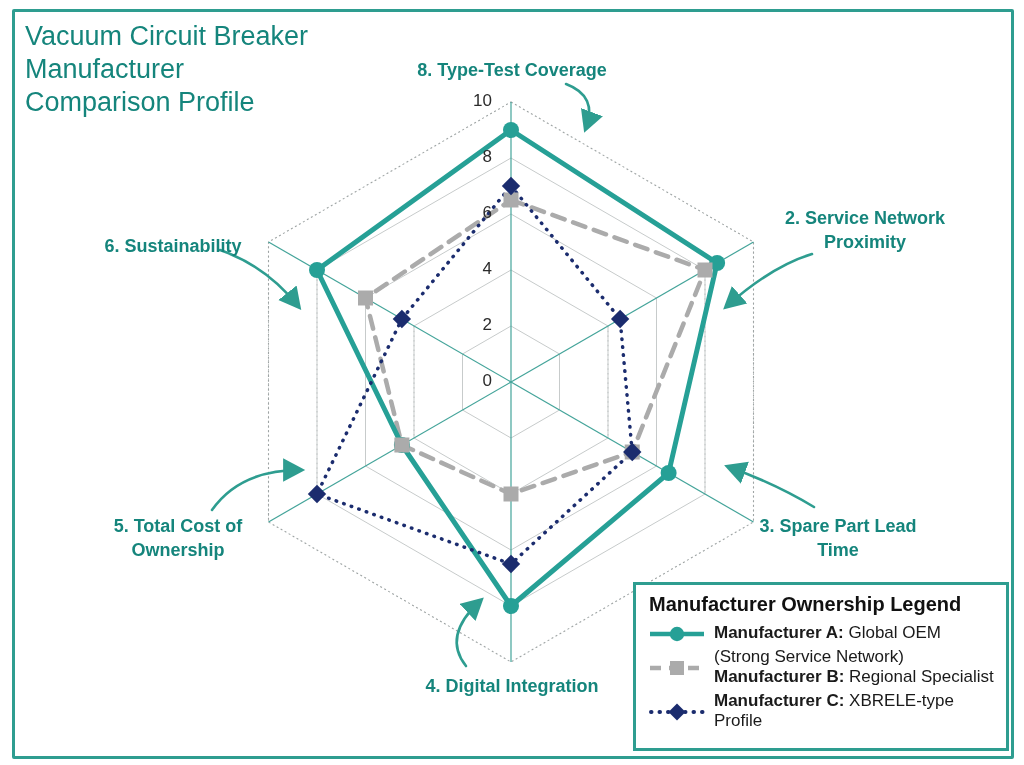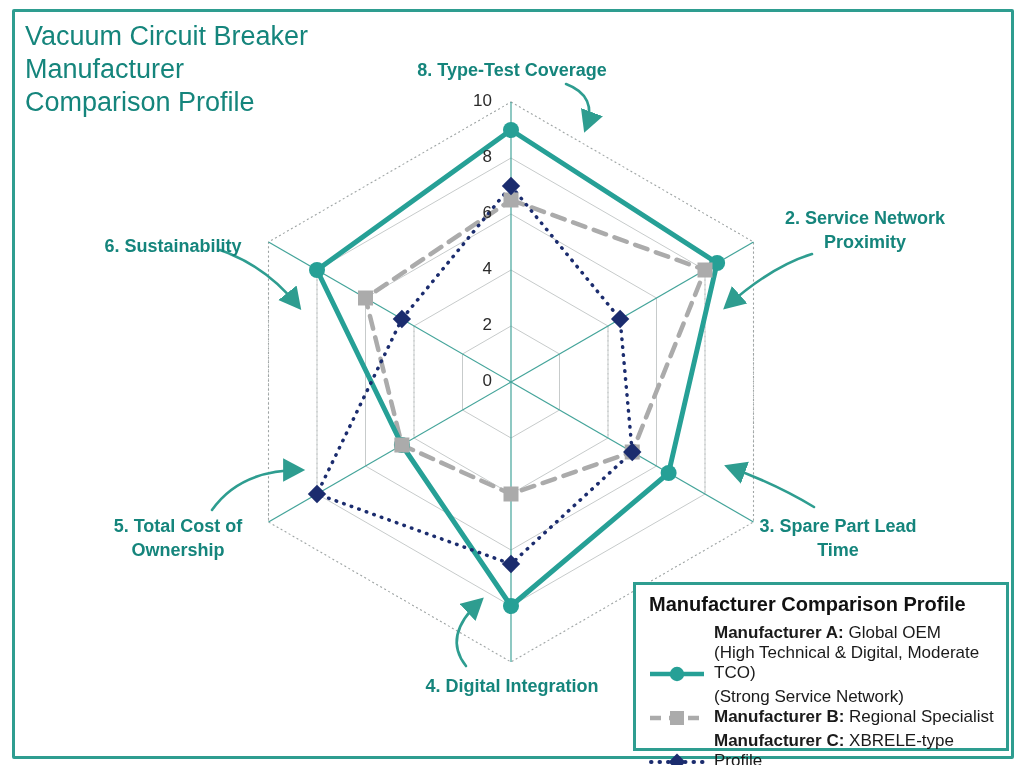--- a/index.html
+++ b/index.html
@@ -21,21 +21,21 @@
   .tick{position:absolute;left:440px;width:52px;text-align:right;
          font-size:17px;color:var(--tick-text);}
   .dropline{stroke:#B7BCBC;stroke-width:1;stroke-dasharray:1.5 3.2;fill:none;}
   .ring{stroke:#C7CBCB;stroke-width:1;fill:none;}
   .ring-outer{stroke:#9EA4A4;stroke-width:1.1;stroke-dasharray:2 2.6;fill:none;}
   .spoke{stroke:#44A49A;stroke-width:1.2;}
   .legend{position:absolute;left:633px;top:582px;width:376px;height:169px;
          box-sizing:border-box;background:#fff;border:3px solid var(--accent);
          padding:8px 10px 6px 13px;}
   .legend-title{font-size:20px;font-weight:bold;color:#111;margin-bottom:7px;}
-  .legend-row{display:flex;align-items:flex-end;margin-bottom:4px;}
+  .legend-row{display:flex;align-items:center;margin-bottom:4px;}
   .lg-swatch{flex:0 0 56px;width:56px;height:18px;margin-top:2px;margin-right:9px;}
   .lg-text{font-size:17px;line-height:20px;color:var(--legend-text);}
   .lg-bold{font-weight:bold;}
 </style>
 </head>
 <body>
 
 <div class="frame"></div>
 
 <svg id="chart-svg" width="1024" height="765">
@@ -112,30 +112,29 @@
 <div id="tick-layer">
     <div class="tick" style="top: 371px;">0</div>
     <div class="tick" style="top: 315px;">2</div>
     <div class="tick" style="top: 259px;">4</div>
     <div class="tick" style="top: 203px;">6</div>
     <div class="tick" style="top: 147px;">8</div>
     <div class="tick" style="top: 91px;">10</div>
   </div>
 
 <div class="legend">
-  <div class="legend-title">Manufacturer Comparison Profile</div>
+  <div class="legend-title">Manufacturer Ownership Legend</div>
 
   <div class="legend-row">
     <svg class="lg-swatch" viewBox="0 0 56 18">
       <line x1="1" y1="9" x2="55" y2="9" style="stroke:var(--sa);stroke-width:4.5"></line>
       <circle cx="28" cy="9" r="7.2" style="fill:var(--sa)"></circle>
     </svg>
     <div class="lg-text">
       <div><span class="lg-bold">Manufacturer A:</span><span> Global OEM</span></div>
-      <div>(High Technical &amp; Digital, Moderate TCO)</div>
     </div>
   </div>
 
   <div class="legend-row">
     <svg class="lg-swatch" viewBox="0 0 56 18">
       <line x1="1" y1="9" x2="55" y2="9" style="stroke:var(--sb);stroke-width:4.5;stroke-dasharray:11 8"></line>
       <rect x="21" y="2" width="14" height="14" style="fill:var(--sb)"></rect>
     </svg>
     <div class="lg-text">
       <div>(Strong Service Network)</div>

